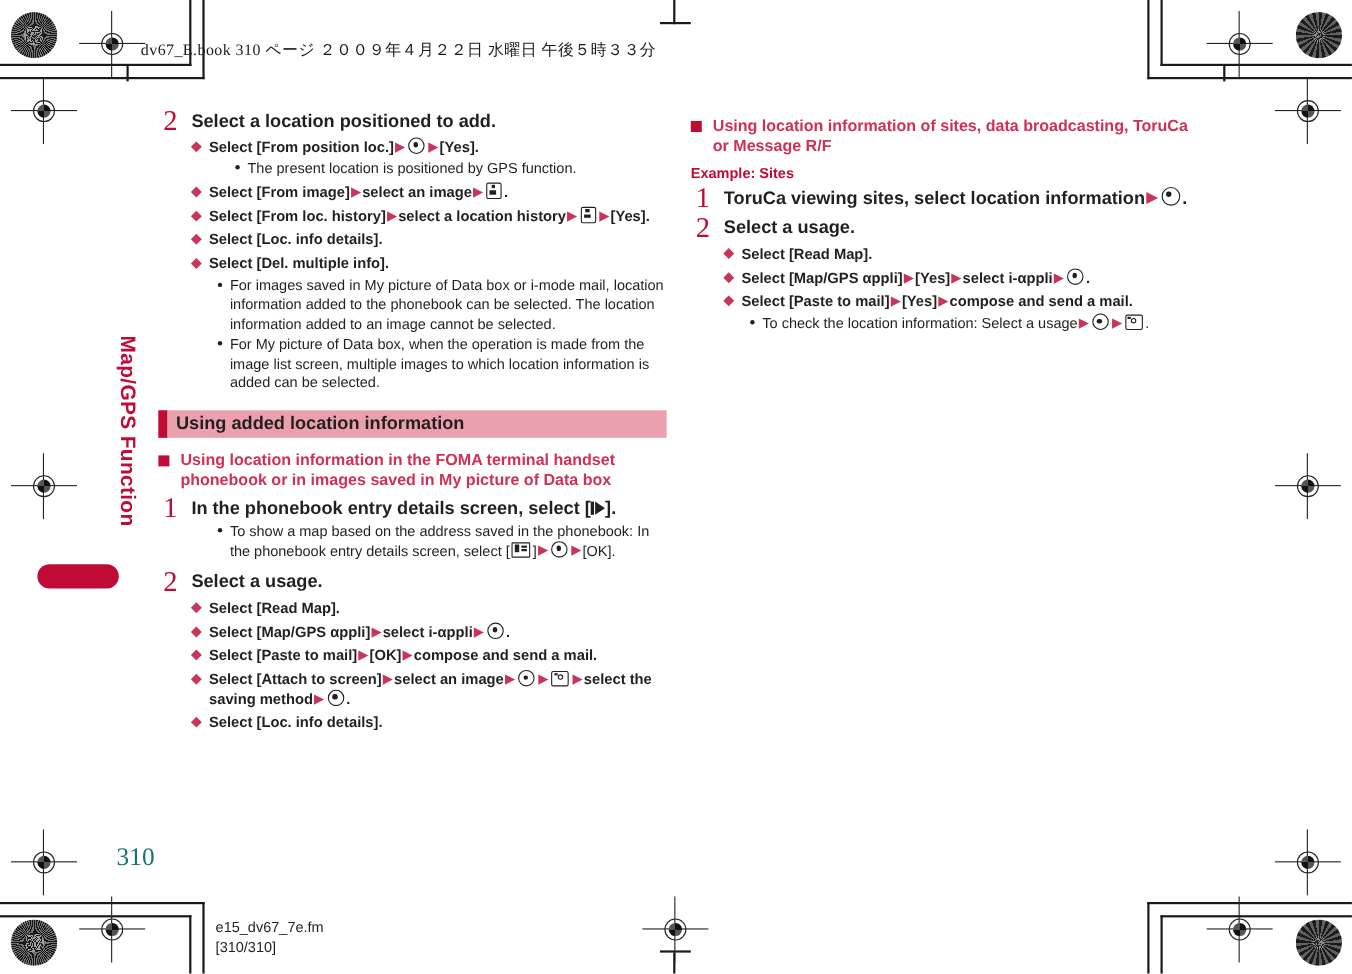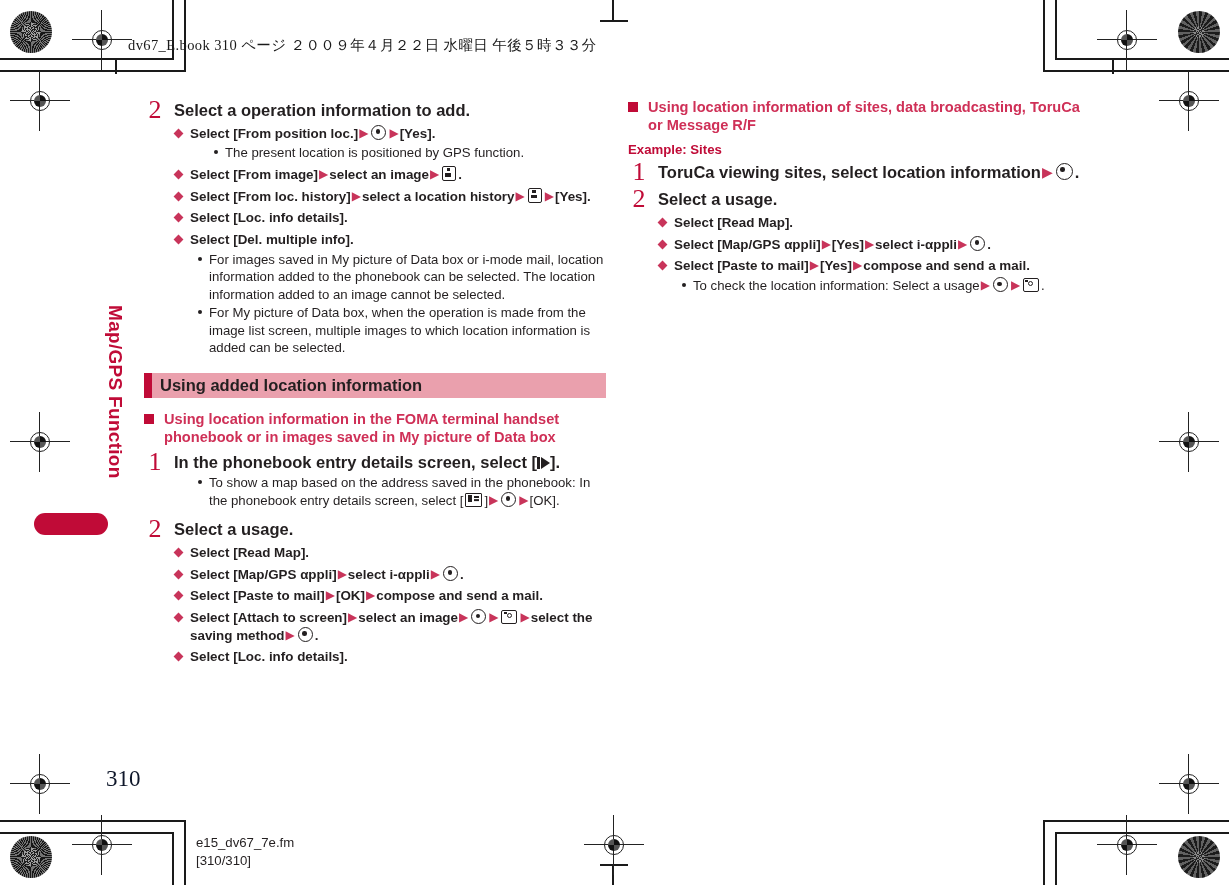--- a/index.html
+++ b/index.html
@@ -114,21 +114,21 @@
   .ic-cam::after{content:"";position:absolute;left:1.2px;top:.8px;width:3px;height:2px;background:#231f20;}
   .ic-mail{width:15px;height:12px;border:1.4px solid #231f20;border-radius:1px;position:relative;background:#fff;}
   .ic-mail::before{content:"";position:absolute;left:1.3px;top:1.3px;width:4.5px;height:6.6px;background:#231f20;}
   .ic-mail::after{content:"";position:absolute;left:7.3px;top:2.2px;width:5px;height:1.6px;background:#231f20;
     box-shadow:0 3.1px 0 0 #231f20;}
   .ic-play{display:inline-block;vertical-align:-1px;position:relative;width:13px;height:12px;}
   .ic-play::before{content:"";position:absolute;left:0;top:0;width:2.4px;height:12px;background:#231f20;}
   .ic-play::after{content:"";position:absolute;left:3.6px;top:0;border-left:9px solid #231f20;border-top:6px solid transparent;border-bottom:6px solid transparent;}
 
   
-  .pagenum{position:absolute;left:106px;top:766px;font-size:23px;color:#0f172a;
+  .pagenum{position:absolute;left:106px;top:766px;font-size:23px;color:#0f766e;
     font-family:"Liberation Serif","DejaVu Serif",serif;}
   .fmfile{position:absolute;left:196px;top:834px;font-size:13.2px;color:#231f20;line-height:1.35;}
 </style>
 </head>
 <body>
 
 <div class="page">
 
   <div class="cropline" style="left:0;top:70px;width:186px;height:2px;"></div>
   <div class="cropline" style="left:184px;top:0;width:2px;height:72px;"></div>
@@ -231,21 +231,21 @@
 
   <div class="hdr-text">dv67_E.book   310 ページ   ２００９年４月２２日   水曜日   午後５時３３分</div>
 
   <div class="sidetab-text">Map/GPS Function</div>
   <div class="sidetab-pill"></div>
 
   <div class="col col-left">
 
     <div class="step">
       <div class="step-num">2</div>
-      <div class="step-title">Select a operation information to add.</div>
+      <div class="step-title">Select a location positioned to add.</div>
 
       <ul class="diamond-list">
         <li>
           <span>Select [From position loc.]</span><span class="arr">▶</span><span class="ic ic-center"></span><span class="arr">▶</span><span>[Yes].</span>
         </li>
       </ul>
       <ul class="dot-list sub-dot">
         <li>The present location is positioned by GPS function.</li>
       </ul>
       <ul class="diamond-list">
@@ -296,21 +296,21 @@
         </li>
         <li>
           <span>Select [Attach to screen]</span><span class="arr">▶</span><span>select an image</span><span class="arr">▶</span><span class="ic ic-center"></span><span class="arr">▶</span><span class="ic ic-cam"></span><span class="arr">▶</span><span>select the saving method</span><span class="arr">▶</span><span class="ic ic-center"></span><span>.</span>
         </li>
         <li>Select [Loc. info details].</li>
       </ul>
     </div>
   </div>
 
   <div class="col col-right">
-    <div class="sub-head" style="margin-top:0;">Using location information of sites, data broadcasting, ToruCa or Message R/F</div>
+    <div class="sub-head" style="margin-top:8px;">Using location information of sites, data broadcasting, ToruCa or Message R/F</div>
     <div class="example">Example: Sites</div>
 
     <div class="step" style="margin-top:5px;">
       <div class="step-num">1</div>
       <div class="step-title">
         <span>ToruCa viewing sites, select location information</span><span class="arr" style="font-size:14px;">▶</span><span class="ic ic-center" style="width:15px;height:15px;"></span><span>.</span>
       </div>
     </div>
 
     <div class="step" style="margin-top:7px;">

